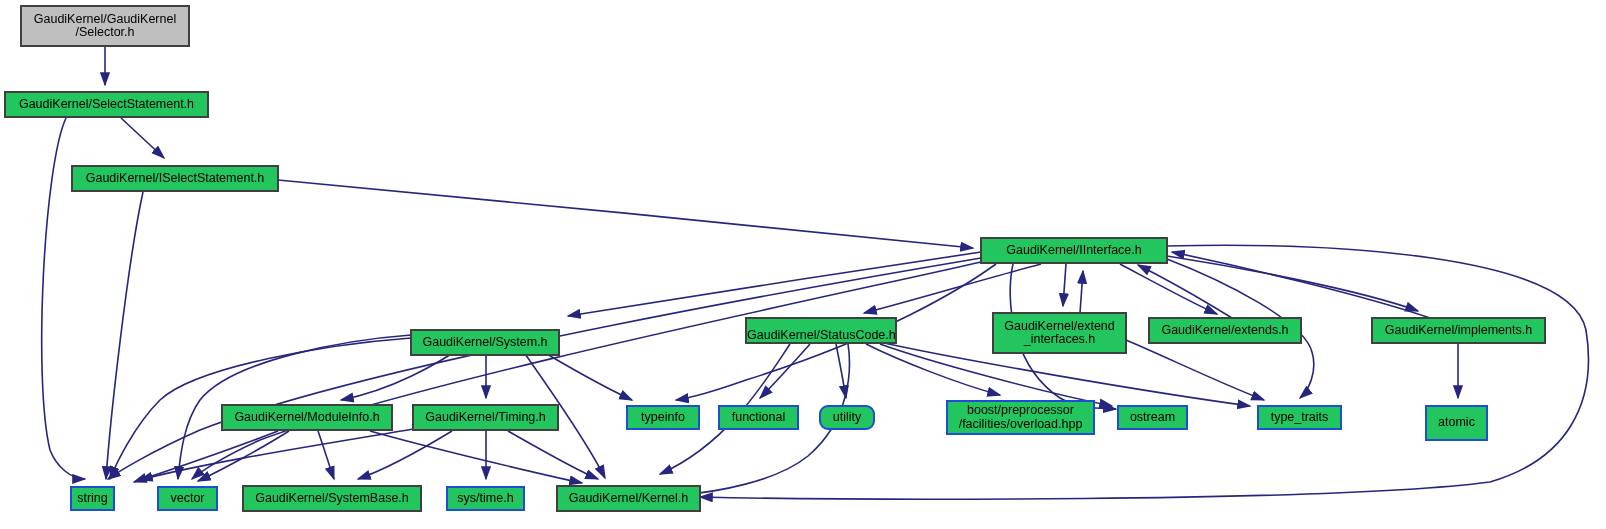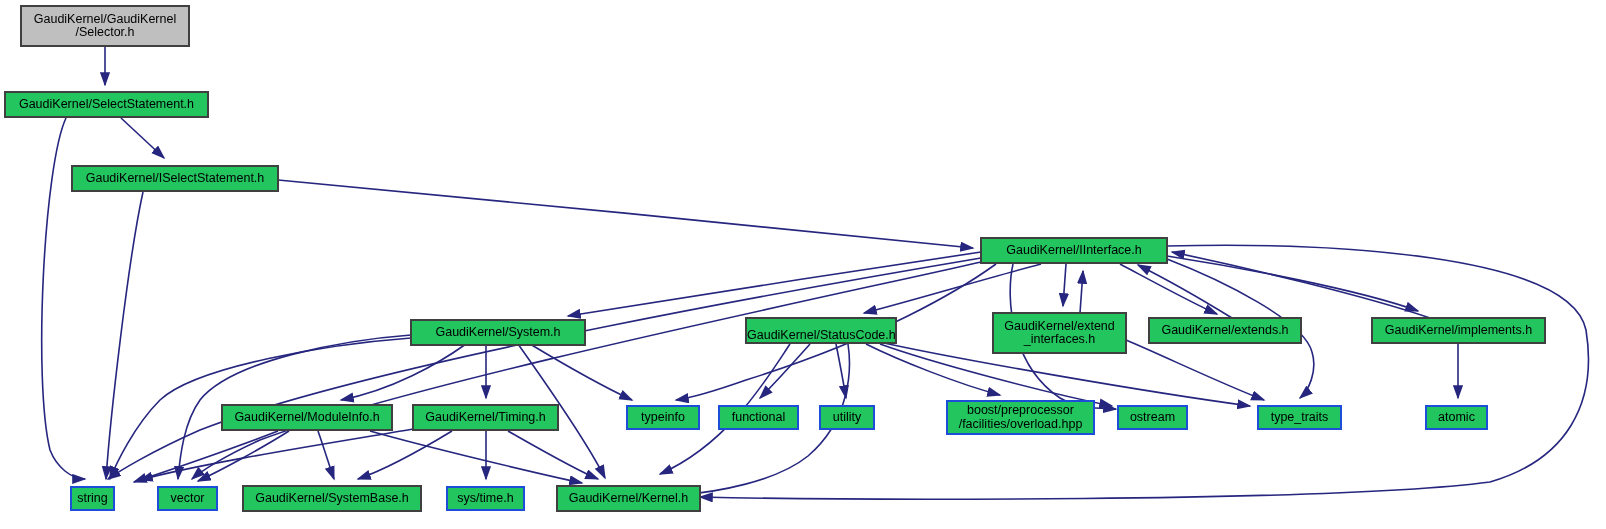--- a/index.html
+++ b/index.html
@@ -107,35 +107,35 @@
         <path d="M508,431 C538,448 576,470 598,479" marker-end="url(#arrow)"></path>
         <path d="M413,429 C350,440 206,462 140,480" marker-end="url(#arrow)"></path>
       </g>
   </svg>
   <div id="node-layer">
       <div class="node-box node-root" style="left: 21px; top: 6px; width: 168px; height: 40px;"><span>GaudiKernel/GaudiKernel
 /Selector.h</span></div>
       <div class="node-box node-header" style="left: 5px; top: 92px; width: 203px; height: 25px;"><span>GaudiKernel/SelectStatement.h</span></div>
       <div class="node-box node-header" style="left: 72px; top: 166px; width: 206px; height: 25px;"><span>GaudiKernel/ISelectStatement.h</span></div>
       <div class="node-box node-header" style="left: 981px; top: 238px; width: 186px; height: 25px;"><span>GaudiKernel/IInterface.h</span></div>
-      <div class="node-box node-header" style="left: 411px; top: 320px; width: 174px; height: 25px;"><span>GaudiKernel/System.h</span></div>
+      <div class="node-box node-header" style="left: 411px; top: 330px; width: 148px; height: 25px;"><span>GaudiKernel/System.h</span></div>
       <div class="node-box node-header" style="left: 746px; top: 318px; width: 150px; height: 25px; align-items: flex-end;"><span>GaudiKernel/StatusCode.h</span></div>
       <div class="node-box node-header" style="left: 993px; top: 313px; width: 133px; height: 40px;"><span>GaudiKernel/extend
 _interfaces.h</span></div>
       <div class="node-box node-header" style="left: 1149px; top: 318px; width: 152px; height: 25px;"><span>GaudiKernel/extends.h</span></div>
       <div class="node-box node-header" style="left: 1372px; top: 318px; width: 173px; height: 25px;"><span>GaudiKernel/implements.h</span></div>
       <div class="node-box node-header" style="left: 222px; top: 405px; width: 170px; height: 25px;"><span>GaudiKernel/ModuleInfo.h</span></div>
       <div class="node-box node-header" style="left: 413px; top: 405px; width: 145px; height: 25px;"><span>GaudiKernel/Timing.h</span></div>
       <div class="node-box node-system" style="left: 626px; top: 405px; width: 74px; height: 25px;"><span>typeinfo</span></div>
       <div class="node-box node-system" style="left: 718px; top: 405px; width: 81px; height: 25px;"><span>functional</span></div>
-      <div class="node-box node-system" style="left: 819px; top: 405px; width: 56px; height: 25px;"><span>utility</span></div>
+      <div class="node-box node-system" style="left: 819px; top: 405px; width: 56px; height: 25px; border-radius: 9px;"><span>utility</span></div>
       <div class="node-box node-system" style="left: 946px; top: 400px; width: 149px; height: 35px;"><span>boost/preprocessor
 /facilities/overload.hpp</span></div>
       <div class="node-box node-system" style="left: 1117px; top: 405px; width: 71px; height: 25px;"><span>ostream</span></div>
       <div class="node-box node-system" style="left: 1257px; top: 405px; width: 85px; height: 25px;"><span>type_traits</span></div>
-      <div class="node-box node-system" style="left: 1425px; top: 405px; width: 63px; height: 25px;"><span>atomic</span></div>
+      <div class="node-box node-system" style="left: 1425px; top: 405px; width: 63px; height: 36px;"><span>atomic</span></div>
       <div class="node-box node-system" style="left: 70px; top: 486px; width: 45px; height: 25px; justify-content: center;"><span>string</span></div>
       <div class="node-box node-system" style="left: 157px; top: 486px; width: 61px; height: 25px;"><span>vector</span></div>
       <div class="node-box node-header" style="left: 243px; top: 486px; width: 178px; height: 25px;"><span>GaudiKernel/SystemBase.h</span></div>
       <div class="node-box node-system" style="left: 446px; top: 486px; width: 79px; height: 25px;"><span>sys/time.h</span></div>
       <div class="node-box node-header" style="left: 549px; top: 486px; width: 143px; height: 25px; margin-left: 8px;"><span>GaudiKernel/Kernel.h</span></div>
     </div>
 </div>
 
 </body></html>

